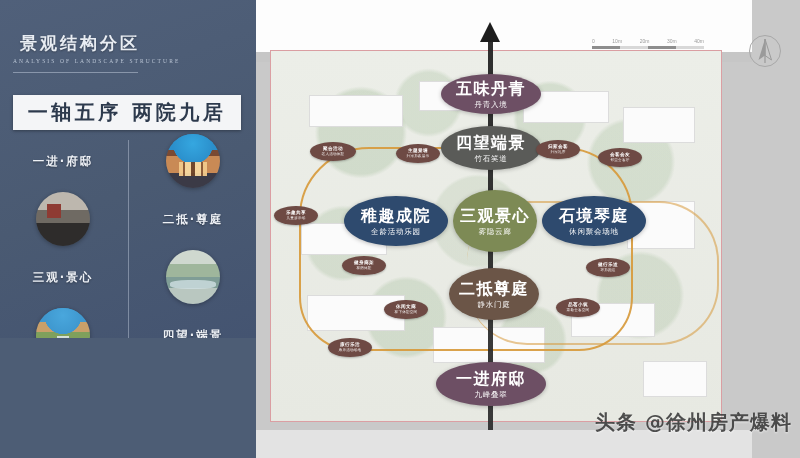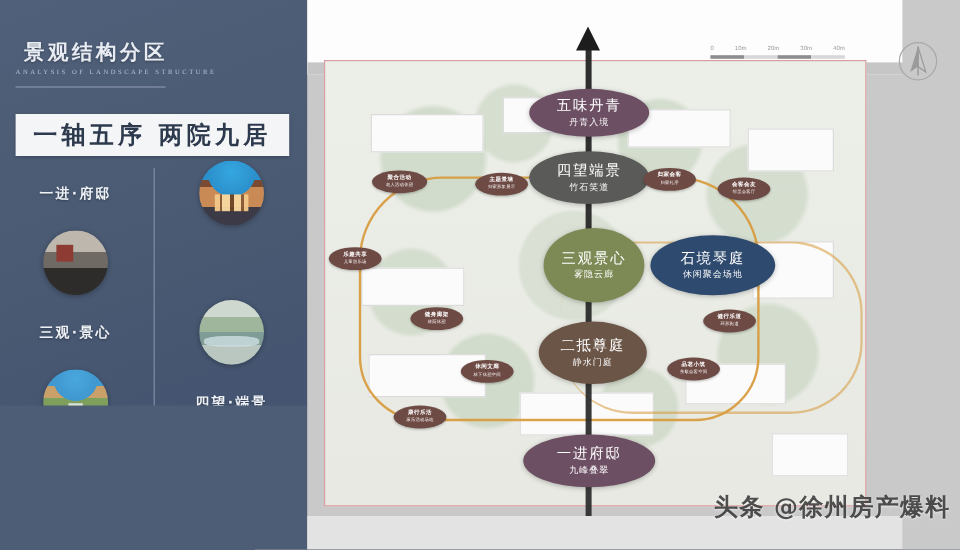--- a/index.html
+++ b/index.html
@@ -96,21 +96,21 @@
 
   .axis{position:absolute;left:232px;top:34px;width:5px;height:396px;
         background:linear-gradient(#1d1d1d,#2b2b2b);opacity:.92;}
   .arrow{position:absolute;left:224px;top:22px;width:0;height:0;
         border-left:10px solid transparent;border-right:10px solid transparent;
         border-bottom:20px solid #1d1d1d;}
 
   .ell{position:absolute;border-radius:50%;display:flex;flex-direction:column;
        align-items:center;justify-content:center;color:#fff;text-align:center;
        font-family:"DejaVu Sans",sans-serif;box-shadow:0 1px 4px rgba(0,0,0,.25);}
-  .ell .n1{font-size:12px;font-weight:400;letter-spacing:1.5px;line-height:1.35;}
+  .ell .n1{font-size:16px;font-weight:700;letter-spacing:1.5px;line-height:1.35;}
   .ell .n2{font-size:7.5px;letter-spacing:.8px;line-height:1.5;opacity:.96;}
 
   .pill{position:absolute;border-radius:50%;display:flex;flex-direction:column;
         align-items:center;justify-content:center;color:#fff;text-align:center;
         font-family:"DejaVu Sans",sans-serif;background:#6e4a44;
         box-shadow:0 1px 2px rgba(0,0,0,.25);}
   .pill .p1{font-size:4.6px;font-weight:700;letter-spacing:.4px;line-height:1.3;}
   .pill .p2{font-size:3.6px;letter-spacing:.2px;line-height:1.35;opacity:.92;}
 
   .scale{position:absolute;right:96px;top:38px;width:112px;}
@@ -153,20 +153,23 @@
             </div>
         </div>
       </div>
 
       <div class="row" style="top:58px">
         <div class="cell-l">
           <div class="thumb t-court">
               <i></i>
               <span class="w"></span>
             </div>
+        </div>
+        <div class="cell-r">
+          <span class="lab">二抵·尊庭</span>
         </div>
       </div>
 
       <div class="row" style="top:116px">
         <div class="cell-l">
           <span class="lab">三观·景心</span>
         </div>
         <div class="cell-r">
           <div class="thumb t-water">
               <i></i>
@@ -227,20 +230,24 @@
     <div class="ell" style="left:185px;top:74px;width:100px;height:40px;background:#6d4f64">
       <span class="n1">五味丹青</span>
       <span class="n2">丹青入境</span>
     </div>
 
     <div class="ell" style="left:185px;top:126px;width:100px;height:44px;background:#5a5b58">
       <span class="n1">四望端景</span>
       <span class="n2">竹石笑道</span>
     </div>
 
+    <div class="ell" style="left:88px;top:196px;width:104px;height:50px;background:#2e4a6e">
+      <span class="n1">稚趣成院</span>
+      <span class="n2">全龄活动乐园</span>
+    </div>
 
     <div class="ell" style="left:197px;top:190px;width:84px;height:62px;background:#7d8a55">
       <span class="n1">三观景心</span>
       <span class="n2">雾隐云廊</span>
     </div>
 
     <div class="ell" style="left:286px;top:196px;width:104px;height:50px;background:#2e4a6e">
       <span class="n1">石境琴庭</span>
       <span class="n2">休闲聚会场地</span>
     </div>

